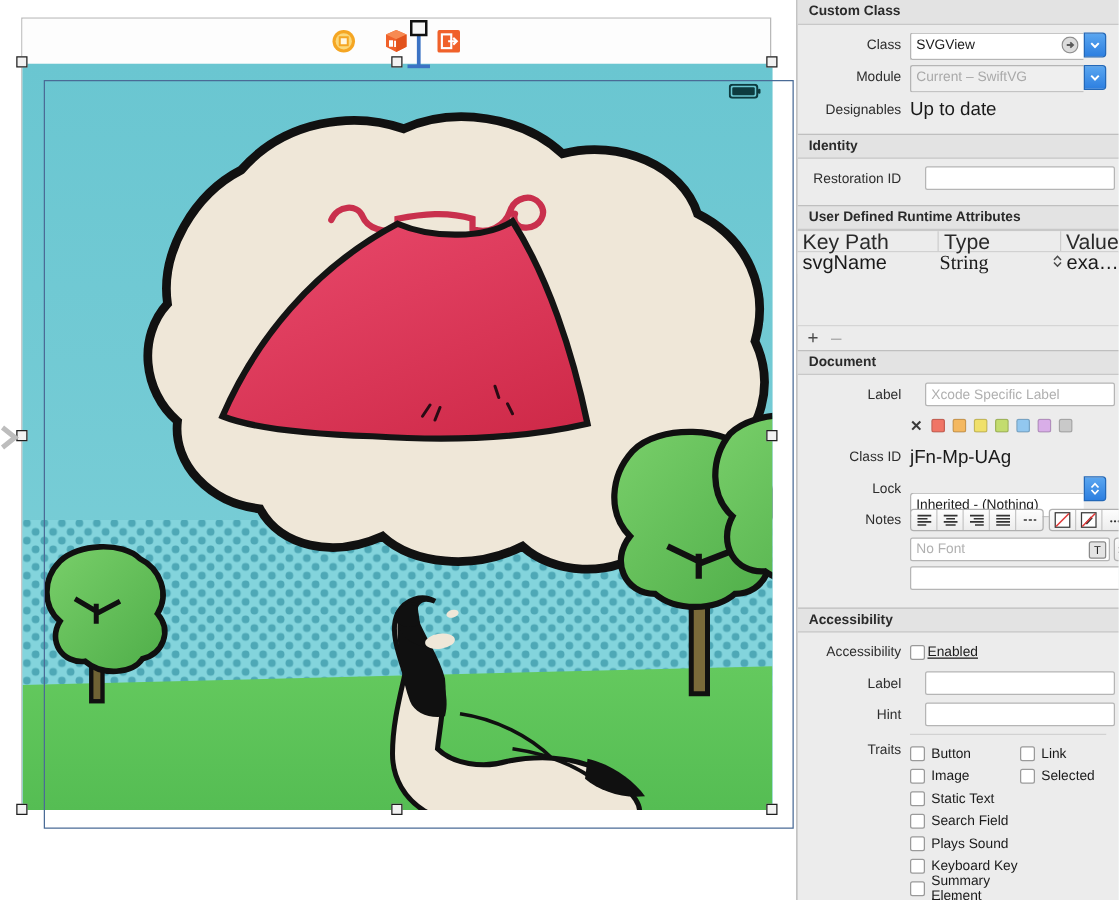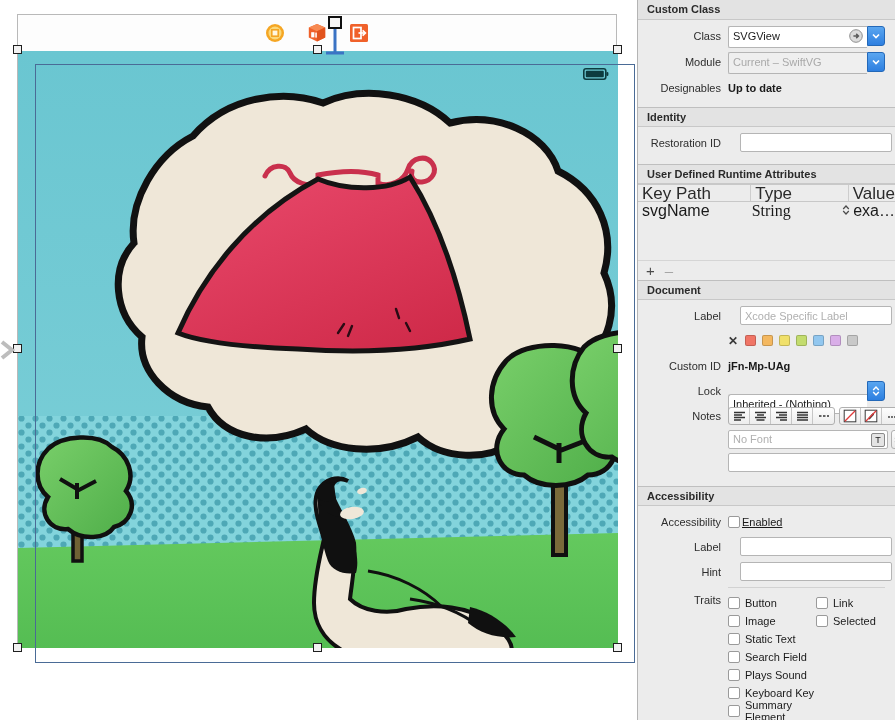--- a/index.html
+++ b/index.html
@@ -90,21 +90,21 @@
   .row {
     display: flex; align-items: center;
     margin-bottom: 6px;
     min-height: 19px;
   }
   .lbl {
     width: 90px; min-width: 90px;
     text-align: right; padding-right: 7px;
     font-size: 11px; color: #2d2d2d;
   }
-  .static-val { font-size: 11px; color: #1a1a1a; font-weight: bold; }
+  .static-val { font-size: 15px; color: #1a1a1a; }
 
   .tf {
     flex: 1; height: 19px;
     background: #fff;
     border: 1px solid #b5b5b5;
     border-radius: 2px;
     font-family: "Liberation Sans", sans-serif;
     font-size: 11px;
     padding: 0 4px;
     color: #1a1a1a;
@@ -518,21 +518,21 @@
           <span class="sw" style="background:#f4b860"></span>
           <span class="sw" style="background:#f0e06a"></span>
           <span class="sw" style="background:#c3dc6e"></span>
           <span class="sw" style="background:#92c7ef"></span>
           <span class="sw" style="background:#d9aee8"></span>
           <span class="sw" style="background:#c9c9c9"></span>
         </div>
       </div>
 
       <div class="row">
-        <div class="lbl">Custom ID</div>
+        <div class="lbl">Class ID</div>
         <div class="static-val">jFn-Mp-UAg</div>
       </div>
 
       <div class="row">
         <div class="lbl">Lock</div>
         <div class="popup">
           <div class="pfield">Inherited - (Nothing)</div>
           <div class="pbtn">
             <svg width="8" height="12" viewBox="0 0 8 12">
               <path d="M1.2 5 L4 2 L6.8 5" fill="none" stroke="#fff" stroke-width="1.4"></path>

